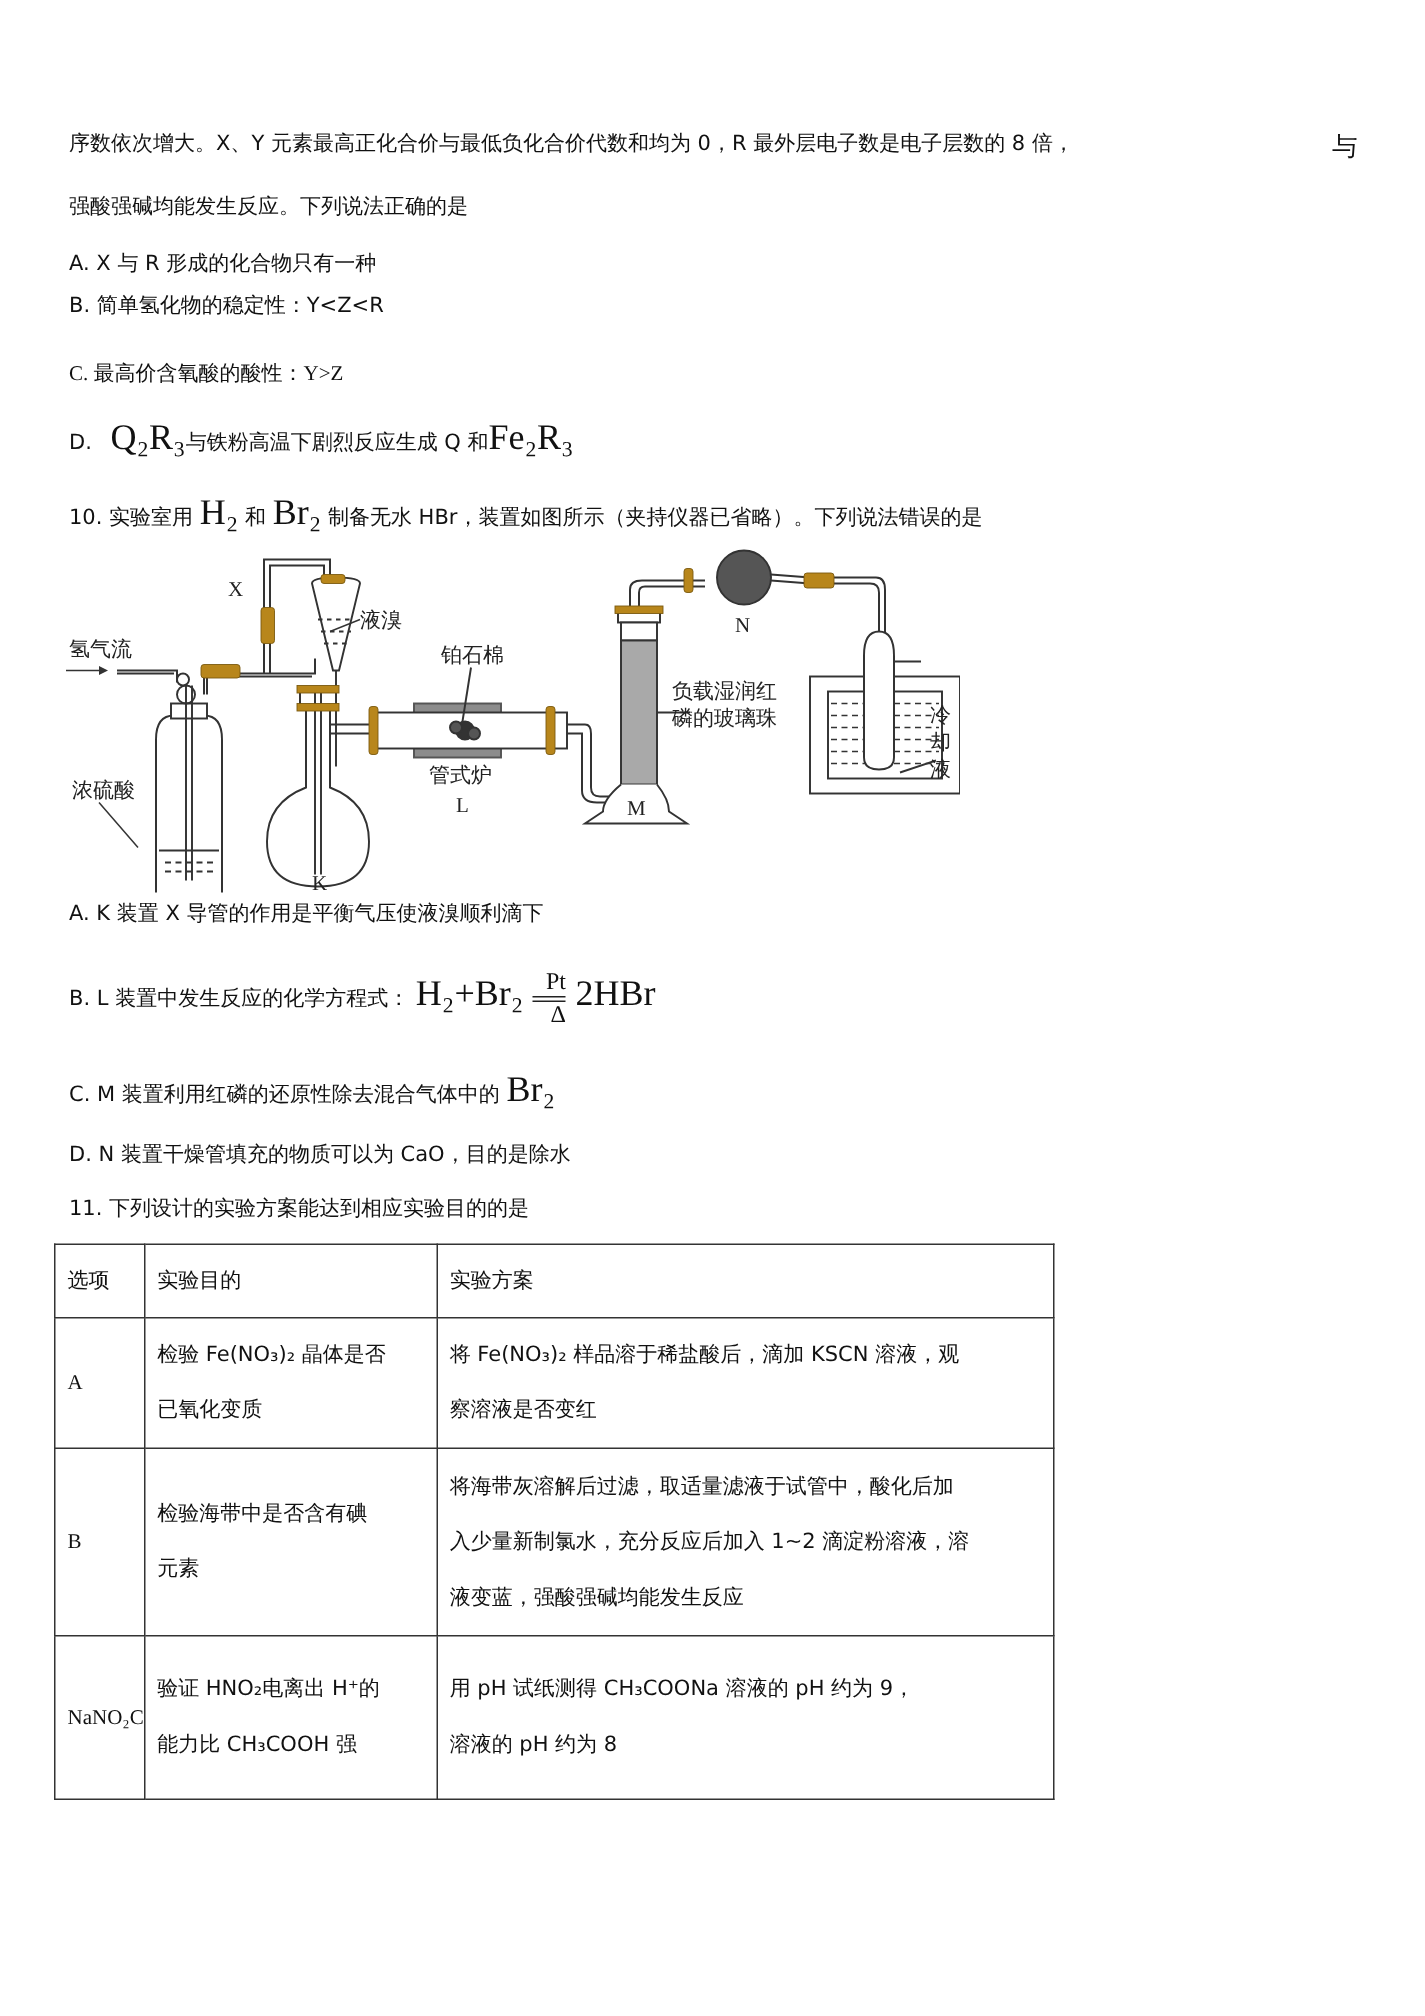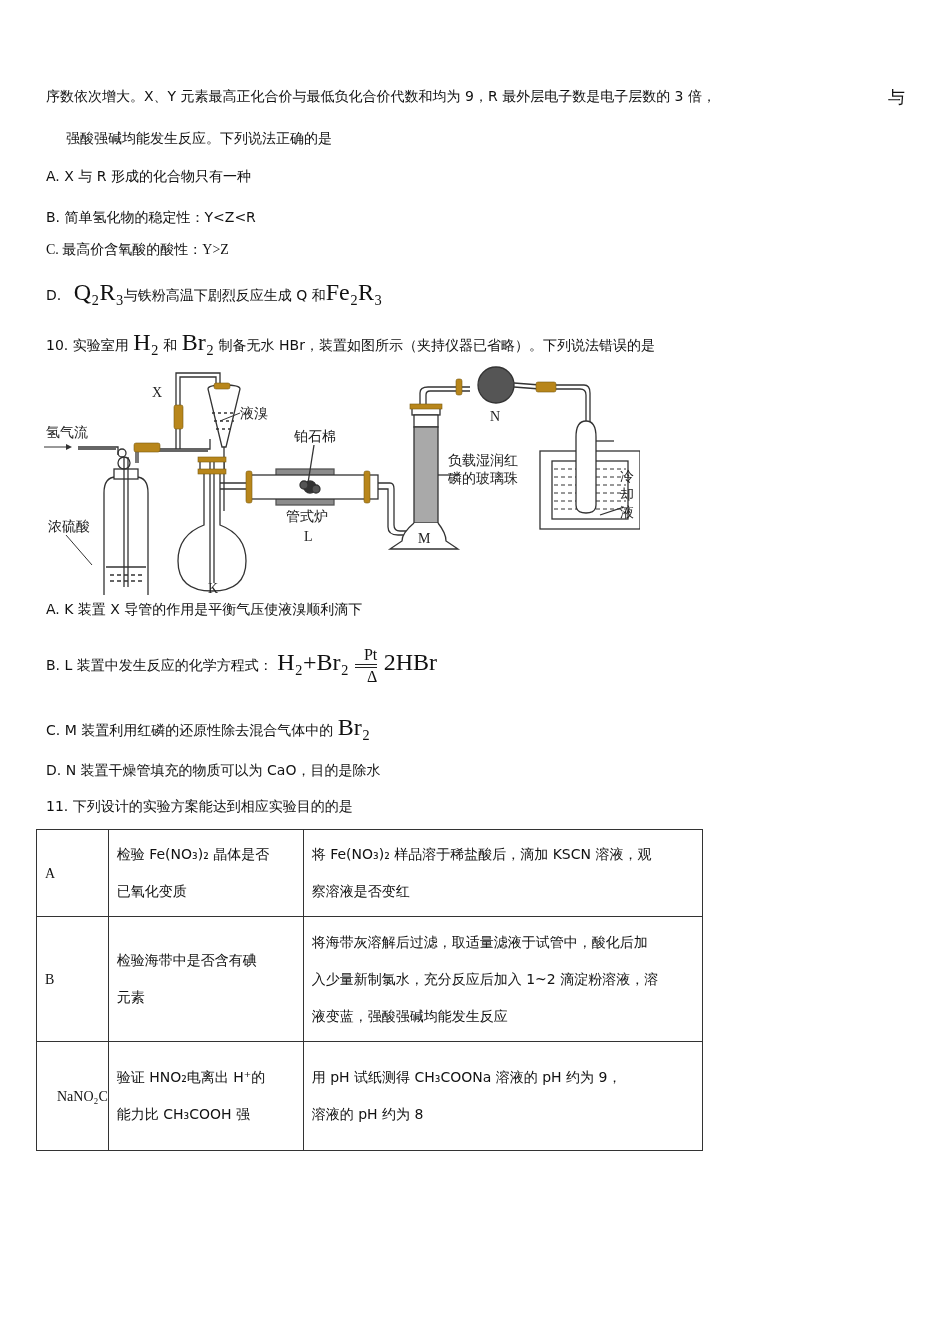--- a/index.html
+++ b/index.html
@@ -23,27 +23,27 @@
   table.q11 td.c2 { width: 178px; }
   table.q11 tr.hdr td { height: 48px; }
   table.q11 tr.ra td { height: 86px; }
   table.q11 tr.rb td { height: 124px; }
   table.q11 tr.rc td { height: 108px; }
 </style>
 </head>
 <body>
 
 <div class="line" style="top:86px;">
-  <span>序数依次增大。X、Y 元素最高正化合价与最低负化合价代数和均为 9，R 最外层电子数是电子层数的 3 倍，</span>
+  <span>序数依次增大。X、Y 元素最高正化合价与最低负化合价代数和均为 0，R 最外层电子数是电子层数的 8 倍，</span>
 </div>
 <div style="position:absolute; left:888px; top:86px; font-size:17px;">与</div>
-<div class="line" style="top:128px;margin-left:20px;">强酸强碱均能发生反应。下列说法正确的是</div>
+<div class="line" style="top:128px;">强酸强碱均能发生反应。下列说法正确的是</div>
 
 <div class="line" style="top:166px;">A. X 与 R 形成的化合物只有一种</div>
-<div class="line" style="top:207px;">B.  简单氢化物的稳定性：Y&lt;Z&lt;R</div>
+<div class="line" style="top:194px;">B.  简单氢化物的稳定性：Y&lt;Z&lt;R</div>
 <div class="line" style="top:240px;font-family:Liberation Serif, serif;">C.  最高价含氧酸的酸性：Y&gt;Z</div>
 <div class="line" style="top:282px;">
   <span>D.</span>
   <span class="serif big" style="margin-left:8px;">Q₂R₃</span><span>与铁粉高温下剧烈反应生成 Q 和</span><span class="serif big">Fe₂R₃</span>
 </div>
 
 <div class="line" style="top:332px;">
   <span>10.  实验室用</span>
   <span class="serif big">H₂</span>
   <span>和</span>
@@ -167,20 +167,25 @@
 <div class="line" style="top:717px;">
   <span>C. M 装置利用红磷的还原性除去混合气体中的</span>
   <span class="serif big">Br₂</span>
 </div>
 <div class="line" style="top:760px;">D. N 装置干燥管填充的物质可以为 CaO，目的是除水</div>
 
 <div class="line" style="top:796px;">11.  下列设计的实验方案能达到相应实验目的的是</div>
 
 <table class="q11">
   <tbody>
+      <tr class="hdr">
+    <td class="c1">选项</td>
+    <td class="c2">实验目的</td>
+    <td>实验方案</td>
+  </tr>
   <tr class="ra">
     <td class="c1 serif">A</td>
     <td class="c2">
       <div>检验 Fe(NO₃)₂ 晶体是否</div>
       <div>已氧化变质</div>
     </td>
     <td>
       <div>将 Fe(NO₃)₂ 样品溶于稀盐酸后，滴加 KSCN 溶液，观</div>
       <div>察溶液是否变红</div>
     </td>
@@ -191,21 +196,21 @@
       <div>检验海带中是否含有碘</div>
       <div>元素</div>
     </td>
     <td>
       <div>将海带灰溶解后过滤，取适量滤液于试管中，酸化后加</div>
       <div>入少量新制氯水，充分反应后加入 1~2 滴淀粉溶液，溶</div>
       <div>液变蓝，强酸强碱均能发生反应</div>
     </td>
   </tr>
   <tr class="rc">
-    <td class="c1 serif" style="padding:0 0 0 20px; font-size:14px;">NaNO₂C</td>
+    <td class="c1 serif" style="padding:0 0 0 8px; font-size:14px;">NaNO₂C</td>
     <td class="c2">
       <div>验证 HNO₂电离出 H⁺的</div>
       <div>能力比 CH₃COOH 强</div>
     </td>
     <td>
       <div>用 pH 试纸测得 CH₃COONa 溶液的 pH 约为 9，</div>
       <div>溶液的 pH 约为 8</div>
     </td>
   </tr>
 </tbody>

